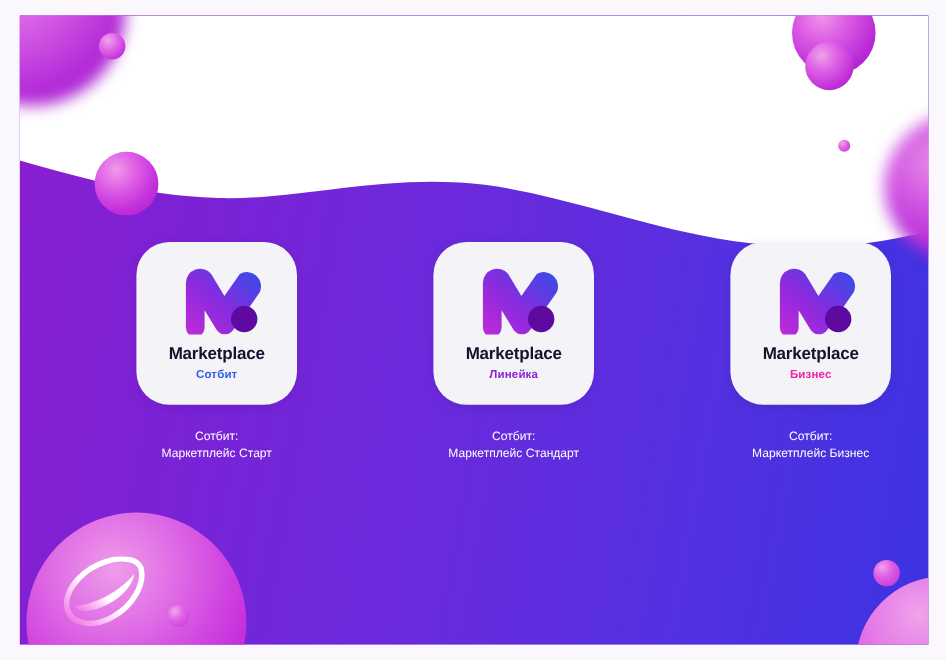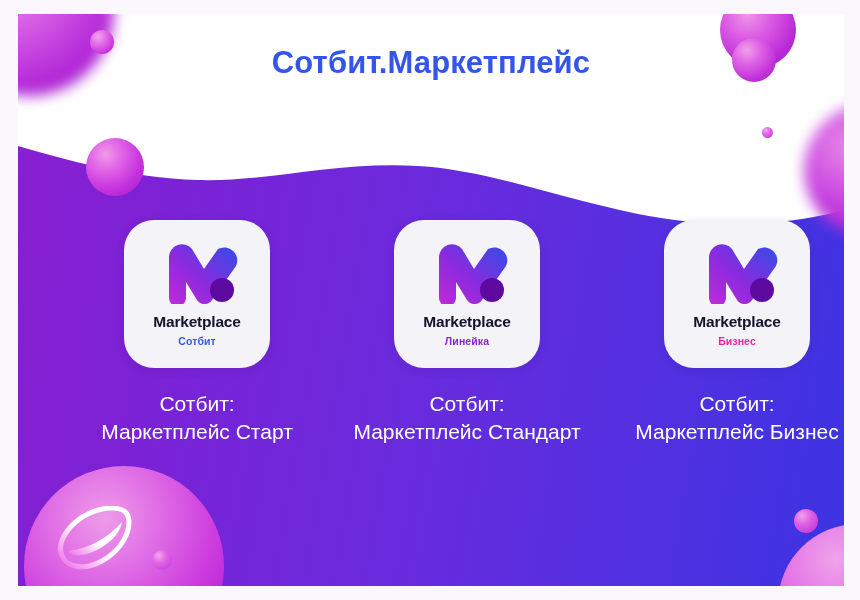--- a/index.html
+++ b/index.html
@@ -148,21 +148,21 @@
     letter-spacing: 0.1px;
   }
   .tier-start    { color: #2f5fe8; }
   .tier-standard { color: #8b25d3; }
   .tier-business { color: #ef22a6; }
 
   .caption {
     margin-top: 22px;
     text-align: center;
     color: #ffffff;
-    font-size: 21px;
+    font-size: 11px;
     line-height: 1.32;
     white-space: pre-line;
     width: 260px;
   }
 </style>
 </head>
 <body>
 
 <div id="slide">
 
@@ -189,21 +189,20 @@
 
   <div class="sphere blur s-topleft-big"></div>
   <div class="sphere s-topleft-small"></div>
   <div class="sphere s-topleft-mid"></div>
   <div class="sphere s-topright-corner"></div>
   <div class="sphere s-topright-mid"></div>
   <div class="sphere s-topright-tiny"></div>
   <div class="sphere blur s-right-big"></div>
 
   <div id="header-text">
-    <div id="headline">Сотбит.Маркетплейс</div>
   </div>
 
   <div id="cards-row">
 
     <div class="product">
       <div class="card">
         <svg class="card-logo" viewBox="0 0 82 62">
           <defs>
             <linearGradient id="mg1" x1="0" y1="1" x2="1" y2="0">
               <stop offset="0%" stop-color="#c32ad8"></stop>

